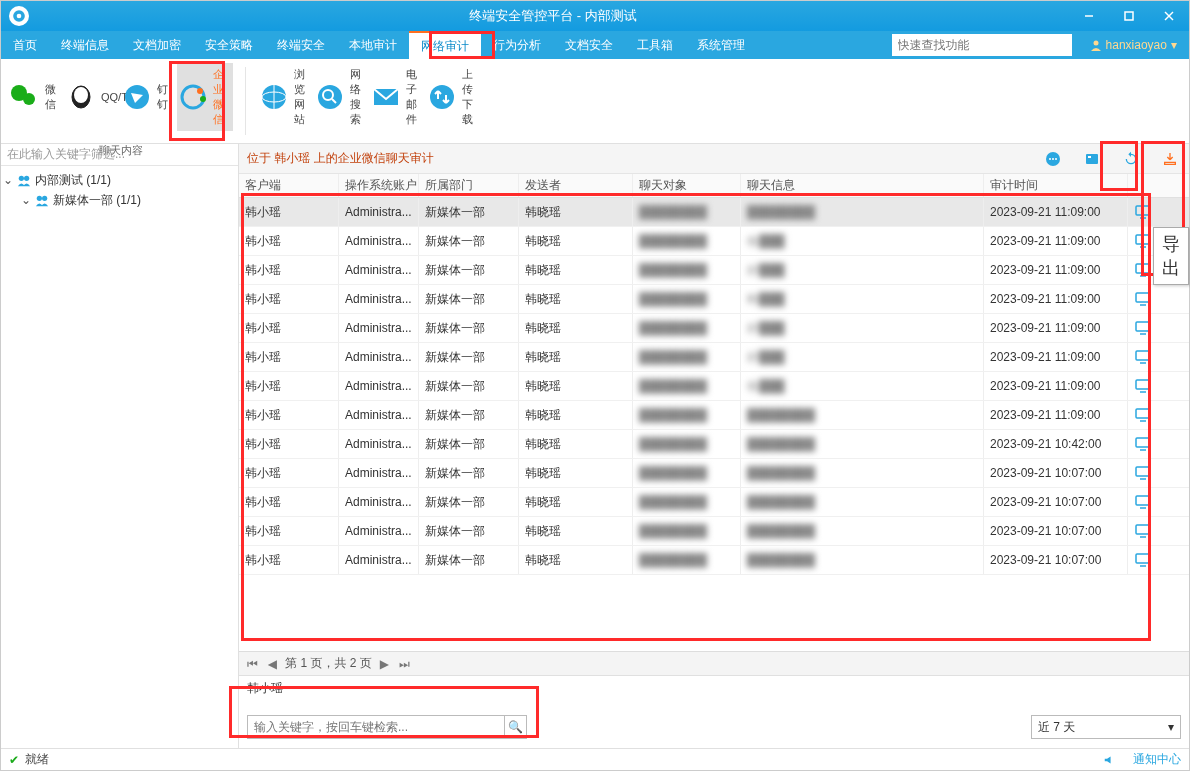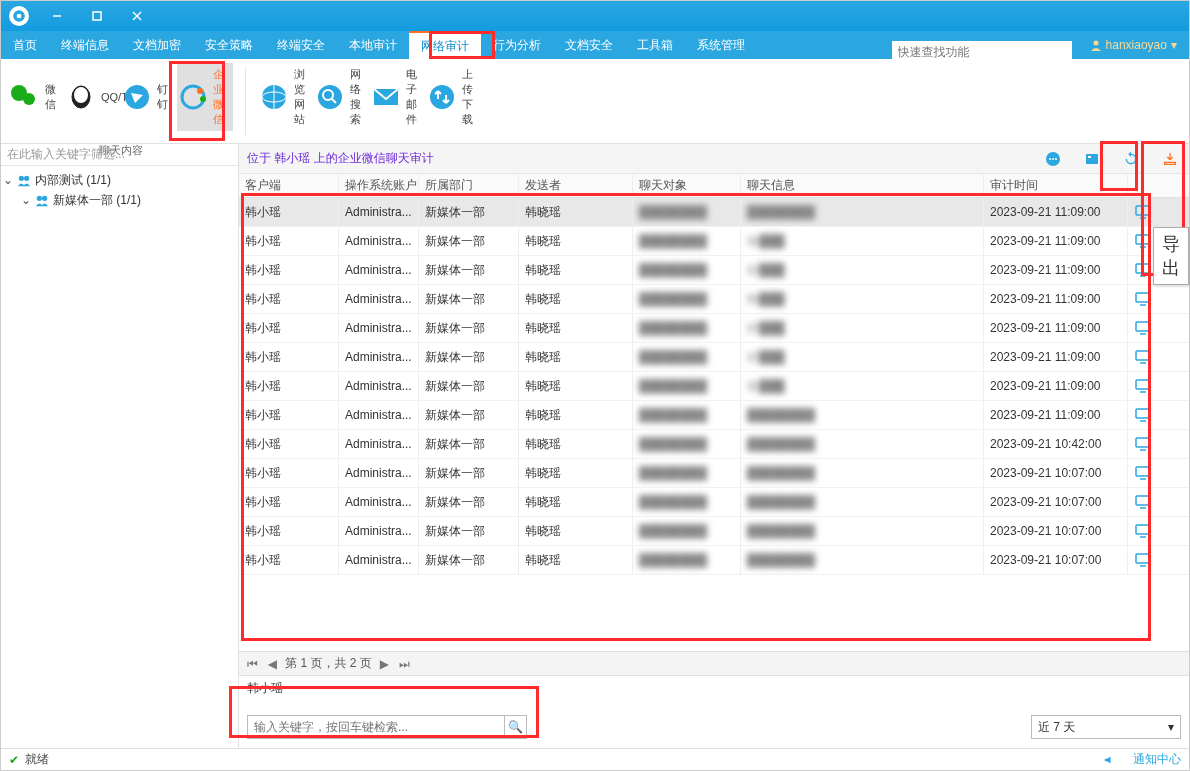--- a/index.html
+++ b/index.html
@@ -8,21 +8,21 @@
 .titlebar{height:30px;background:linear-gradient(#2aa7e0,#139be0);display:flex;align-items:center;color:#fff;}
 .tb-logo{width:20px;height:20px;background:#fff;border-radius:50%;margin:0 8px;display:flex;align-items:center;justify-content:center;}
 .tb-logo svg{width:14px;height:14px;}
 .tb-title{flex:1;text-align:center;font-size:13px;}
 .tb-btns{display:flex;}
 .tb-btn{width:40px;height:30px;display:flex;align-items:center;justify-content:center;cursor:pointer;}
 .menubar{height:28px;background:#2aa7e0;display:flex;align-items:stretch;color:#fff;}
 .menu-item{padding:0 12px;display:flex;align-items:center;cursor:pointer;font-size:12px;}
 .menu-item.active{background:#fff;color:#0a8ac9;border-top:2px solid #ff7020;}
 .menu-spacer{flex:1;}
-.search-box{margin:10px 6px;height:22px;width:180px;background:#fff;border:none;padding:0 6px;font-size:12px;color:#555;}
+.search-box{margin:3px 6px;height:22px;width:180px;background:#fff;border:none;padding:0 6px;font-size:12px;color:#555;}
 .user-label{padding:0 12px;color:#ffd890;cursor:pointer;display:flex;align-items:center;gap:4px;}
 .ribbon{height:85px;background:#fff;display:flex;border-bottom:1px solid #e0e0e0;}
 .ribbon-group{display:flex;flex-direction:column;align-items:center;padding:4px 8px 2px;}
 .ribbon-items{display:flex;}
 .ribbon-item{width:56px;display:flex;flex-direction:row;align-items:center;padding:4px 0;cursor:pointer;gap:4px;}
 .ribbon-item.selected{background:#e0e0e0;}
 .ribbon-icon{width:34px;height:34px;display:flex;align-items:center;justify-content:center;}
 .ribbon-label{font-size:11px;color:#444;}
 .ribbon-item.selected .ribbon-label{color:#ff7020;}
 .ribbon-group-label{font-size:11px;color:#666;margin-top:12px;}
@@ -30,21 +30,21 @@
 .body{display:flex;height:calc(100% - 30px - 28px - 85px - 22px);}
 .sidebar{width:238px;border-right:1px solid #e0e0e0;display:flex;flex-direction:column;}
 .sb-filter{height:22px;border-bottom:1px solid #e5e5e5;padding:0 6px;color:#999;display:flex;align-items:center;}
 .tree{padding:4px 2px;}
 .tree-row{display:flex;align-items:center;height:20px;cursor:pointer;gap:4px;}
 .tree-indent{width:14px;display:inline-block;}
 .tree-chev{width:10px;color:#555;}
 .tree-icon{width:14px;height:14px;}
 .tree-label{color:#333;}
 .main{flex:1;display:flex;flex-direction:column;position:relative;}
-.crumb{height:30px;background:#f5f5f5;border-bottom:1px solid #e5e5e5;display:flex;align-items:center;padding:0 8px;color:#6d28d9;gap:17px;}
+.crumb{height:30px;background:#f5f5f5;border-bottom:1px solid #e5e5e5;display:flex;align-items:center;padding:0 8px;color:#c2410c;gap:17px;}
 .crumb-spacer{flex:1;}
 .crumb-icon{width:22px;height:22px;display:flex;align-items:center;justify-content:center;cursor:pointer;border-radius:3px;}
 .table-wrap{flex:1;overflow:hidden;display:flex;flex-direction:column;border-bottom:1px solid #e0e0e0;}
 .thead{display:flex;height:24px;background:#fafafa;border-bottom:1px solid #e0e0e0;}
 .th,.td{padding:0 6px;display:flex;align-items:center;border-right:1px solid #eee;overflow:hidden;white-space:nowrap;text-overflow:ellipsis;color:#333;}
 .th{color:#555;}
 .c0{width:100px;}.c1{width:80px;}.c2{width:100px;}.c3{width:114px;}.c4{width:108px;}.c5{width:243px;}.c6{width:144px;}.c7{width:30px;border-right:none;justify-content:center;}
 .tbody{flex:1;overflow-y:auto;}
 .trow{display:flex;height:29px;border-bottom:1px solid #f0f0f0;cursor:default;}
 .trow.sel{background:#e8e8e8;}
@@ -67,20 +67,21 @@
 <body>
 
 <div class="window">
   <div class="titlebar">
     <div class="tb-logo">
       <svg viewBox="0 0 24 24">
           <circle cx="12" cy="12" r="10" fill="#2aa7e0"></circle>
           <circle cx="12" cy="12" r="4" fill="#fff"></circle>
         </svg>
     </div>
+    <div class="tb-title">终端安全管控平台 - 内部测试</div>
     <div class="tb-btns">
       <div class="tb-btn">
           <svg width="12" height="12">
             <line x1="2" y1="6" x2="10" y2="6" stroke="#fff" stroke-width="1.5"></line>
           </svg>
         </div>
       <div class="tb-btn">
           <svg width="12" height="12">
             <rect x="2" y="2" width="8" height="8" fill="none" stroke="#fff" stroke-width="1.5"></rect>
           </svg>

